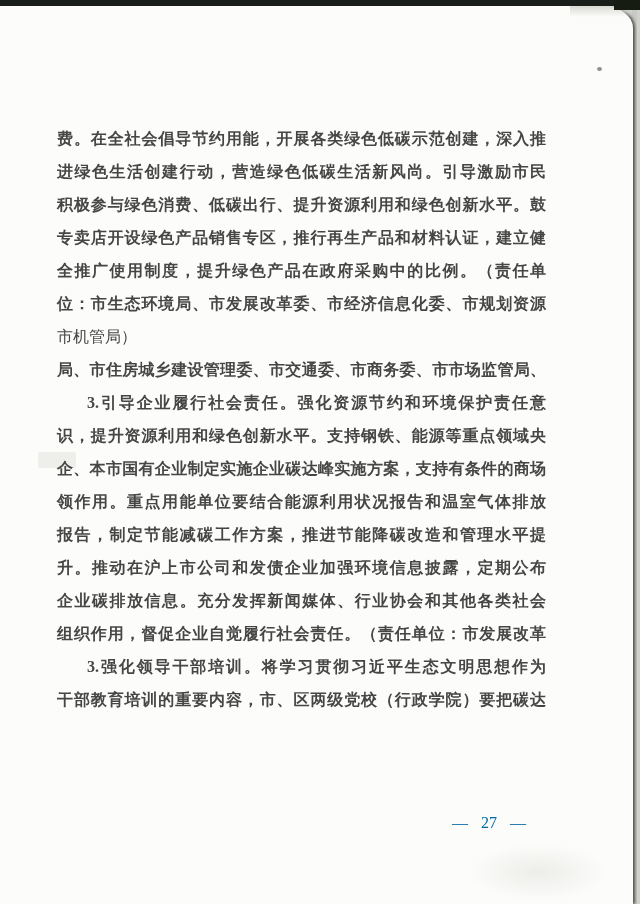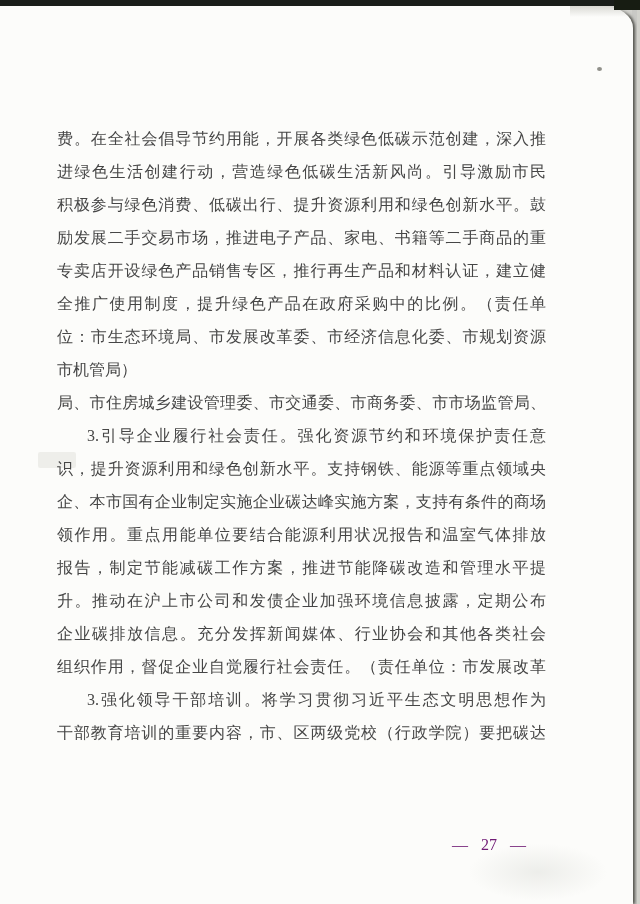--- a/index.html
+++ b/index.html
@@ -71,30 +71,31 @@
   .line {
     height: 33px;
     line-height: 33px;
     font-size: 16px;
     white-space: normal;
   }
   .line.j {
     text-align: justify;
     text-align-last: justify;
     text-justify: inter-character;
+    font-weight: bold;
   }
   .line.ind {
     padding-left: 30px;
   }
   .pagenum {
     position: absolute;
     left: 452px;
-    top: 836px;
+    top: 814px;
     font-size: 16px;
-    color: #701a75;
+    color: #0369a1;
     word-spacing: 9px;
     white-space: nowrap;
   }
   
   .speck {
     position: absolute;
     left: 597px;
     top: 67px;
     width: 5px;
     height: 4px;
@@ -131,21 +132,20 @@
   <div class="top-band-right"></div>
 
   <div class="smudge"></div>
   <div class="speck"></div>
   <div class="blotch"></div>
 
   <div class="textblock">
       <div class="line j">费。在全社会倡导节约用能，开展各类绿色低碳示范创建，深入推</div>
       <div class="line j">进绿色生活创建行动，营造绿色低碳生活新风尚。引导激励市民</div>
       <div class="line j">积极参与绿色消费、低碳出行、提升资源利用和绿色创新水平。鼓</div>
-      <div class="line j">励发展二手交易市场，推进电子产品、家电、书籍等二手商品的重</div>
       <div class="line j">专卖店开设绿色产品销售专区，推行再生产品和材料认证，建立健</div>
       <div class="line j">全推广使用制度，提升绿色产品在政府采购中的比例。（责任单</div>
       <div class="line j">位：市生态环境局、市发展改革委、市经济信息化委、市规划资源</div>
       <div class="line">市机管局）</div>
       <div class="line j">局、市住房城乡建设管理委、市交通委、市商务委、市市场监管局、</div>
       <div class="line j ind">3.引导企业履行社会责任。强化资源节约和环境保护责任意</div>
       <div class="line j">识，提升资源利用和绿色创新水平。支持钢铁、能源等重点领域央</div>
       <div class="line j">企、本市国有企业制定实施企业碳达峰实施方案，支持有条件的商场</div>
       <div class="line j">领作用。重点用能单位要结合能源利用状况报告和温室气体排放</div>
       <div class="line j">报告，制定节能减碳工作方案，推进节能降碳改造和管理水平提</div>

